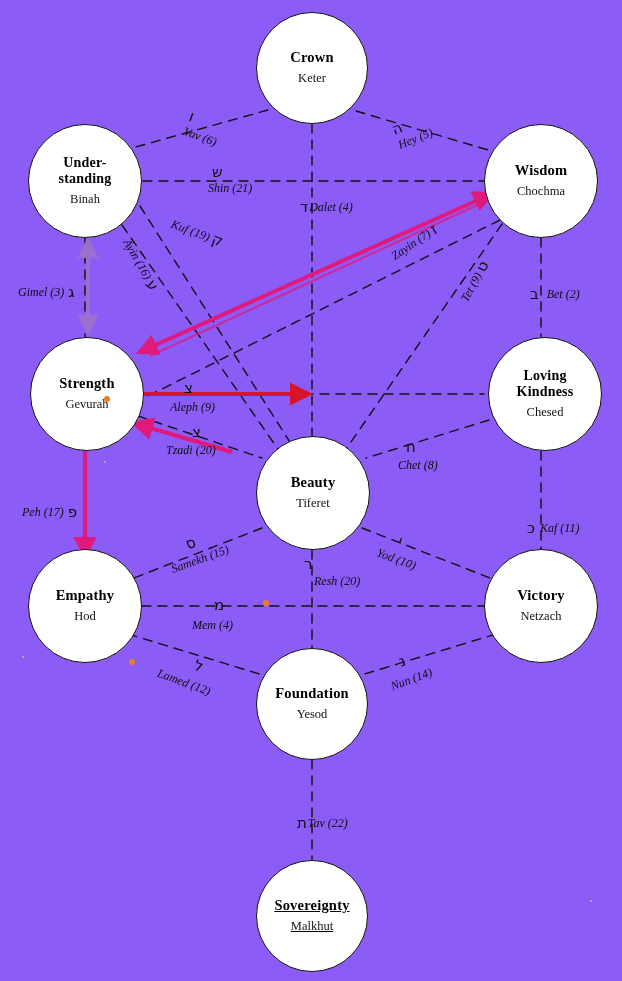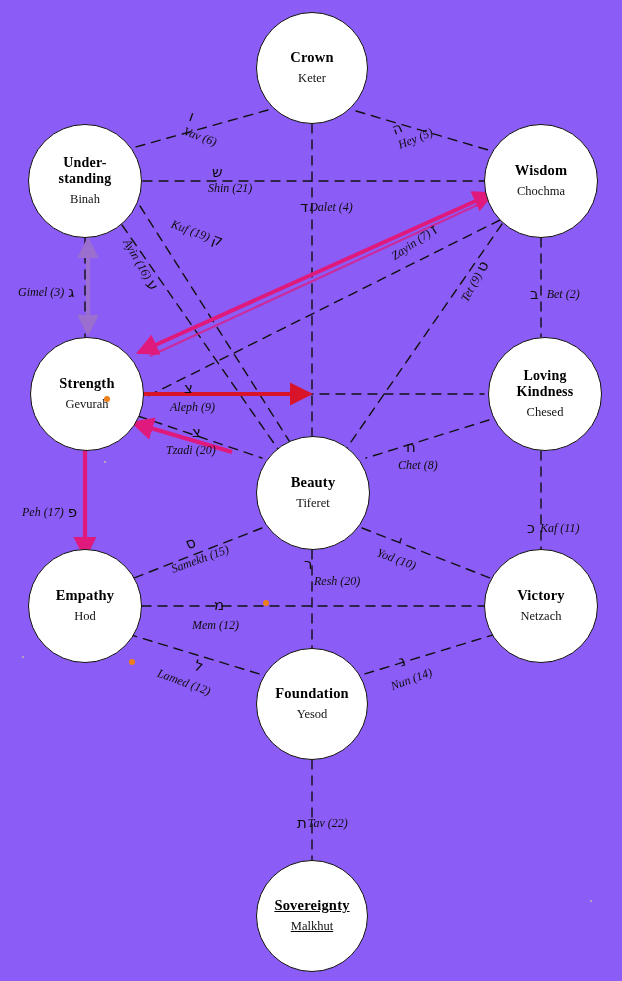--- a/index.html
+++ b/index.html
@@ -294,21 +294,21 @@
     <span>Yod (10)</span>
   </div>
 
   <div class="path-label" style="left:302px; top:574px;">
     <span class="heb" style="position:absolute; left:2px; top:-19px;">ר</span>
     <span style="margin-left:12px;">Resh (20)</span>
   </div>
 
   <div class="path-label" style="left:192px; top:618px;">
     <span class="heb" style="position:absolute; left:22px; top:-22px;">מ</span>
-    <span>Mem (12)</span>
+    <span>Mem (4)</span>
   </div>
 
   <div class="path-label" style="left:156px; top:675px; transform:rotate(20deg);">
     <span class="heb" style="position:absolute; left:32px; top:-22px;">ל</span>
     <span>Lamed (12)</span>
   </div>
 
   <div class="path-label" style="left:390px; top:672px; transform:rotate(-20deg);">
     <span class="heb" style="position:absolute; left:16px; top:-22px;">נ</span>
     <span>Nun (14)</span>

